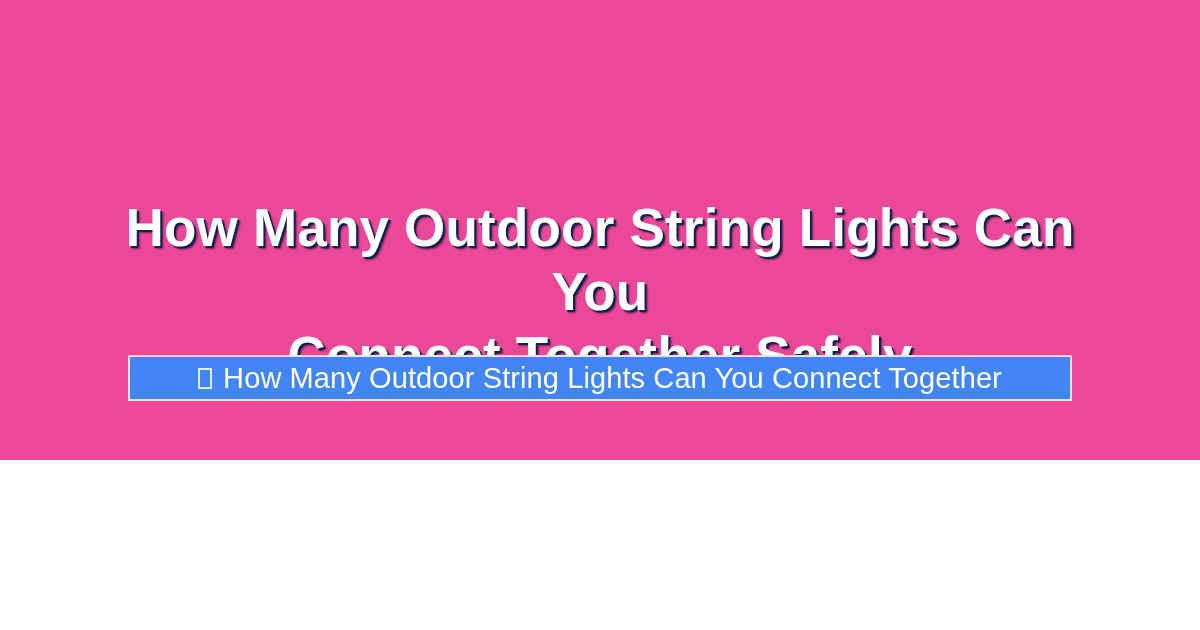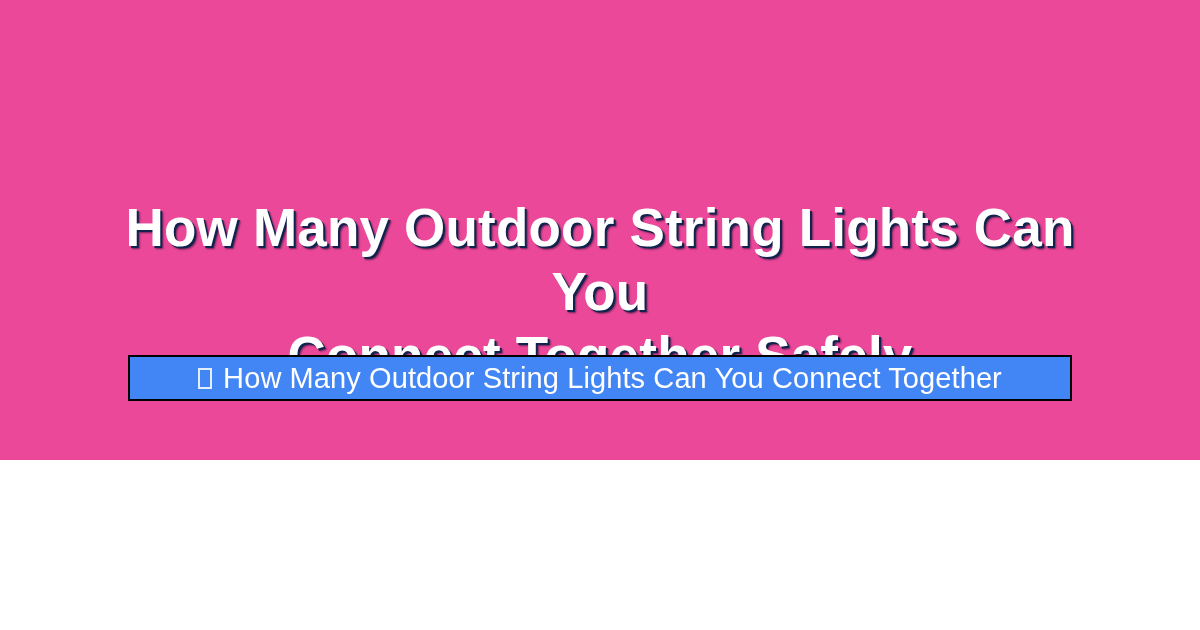--- a/index.html
+++ b/index.html
@@ -46,21 +46,21 @@
 
   
   #cta-banner {
     position: absolute;
     left: 128px;
     top: 355px;
     width: 944px;
     height: 46px;
     box-sizing: border-box;
     background: #4285f4;
-    border: 2px solid #000000;
+    border: 2px solid #e5e5e5;
     display: flex;
     align-items: center;
     justify-content: center;
     overflow: hidden;
     padding: 0 6px;
     cursor: pointer;
   }
 
   #cta-inner {
     display: flex;

